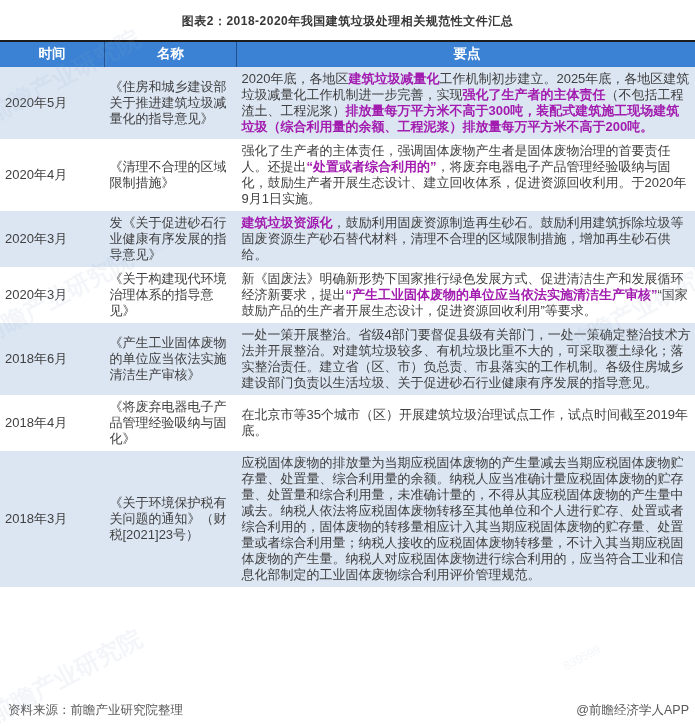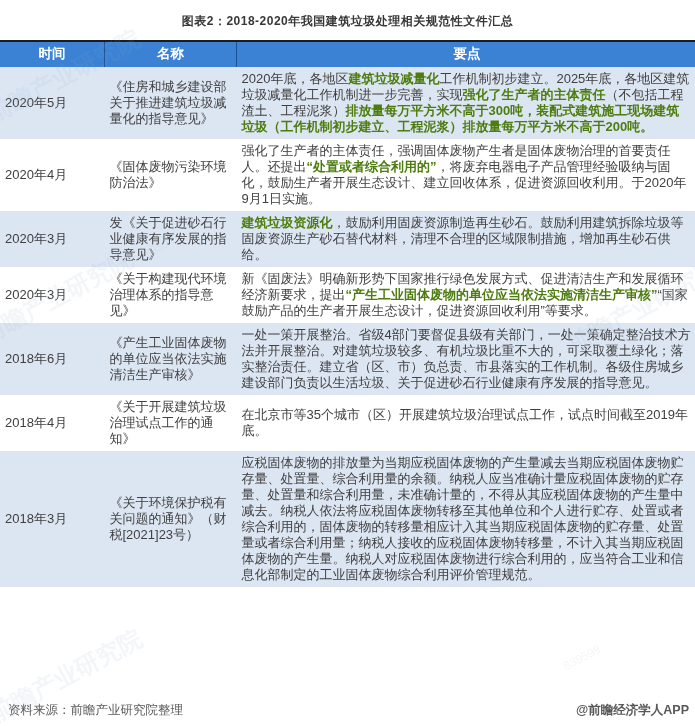--- a/index.html
+++ b/index.html
@@ -25,27 +25,27 @@
   th.col-time{width:104px;}
   th.col-name{width:131px;}
   th.col-points{width:460px;}
   table.reg-table td{
     vertical-align:middle;font-size:13px;line-height:16px;
     padding:4px 5px;word-break:break-all;
   }
   tr.alt td{background:#dce6f3;}
   td.c-date{text-align:left;padding-left:2px;padding-right:2px;white-space:nowrap;}
   td.c-name{text-align:left;padding-left:8px;padding-right:2px;line-height:17px;}
-  td.c-points b{font-weight:bold;color:#4d7c0f;}
+  td.c-points b{font-weight:bold;color:#a21caf;}
   .footer{
     position:absolute;left:0;right:0;bottom:4px;height:22px;
     font-size:12.5px;color:#595959;
   }
   .footer .src{position:absolute;left:8px;top:2px;}
-  .footer .credit{position:absolute;right:6px;top:2px;font-weight:bold;}
+  .footer .credit{position:absolute;right:6px;top:2px;}
   .wm{
     position:absolute;color:#8fa9c9;opacity:0.10;font-size:24px;font-weight:bold;
     transform:rotate(-28deg);pointer-events:none;white-space:nowrap;z-index:5;
   }
   .wm small{font-size:12px;font-weight:normal;}
   .wm1{left:-20px;top:60px;}
   .wm2{left:-30px;top:270px;}
   .wm3{left:560px;top:290px;}
   .wm4{left:-18px;top:660px;}
   .wm5{left:560px;top:640px;}
@@ -66,45 +66,45 @@
     <tr>
       <th class="col-time">时间</th>
       <th class="col-name">名称</th>
       <th class="col-points">要点</th>
     </tr>
   </thead>
   <tbody>
       <tr class="alt">
         <td class="c-date">2020年5月</td>
         <td class="c-name">《住房和城乡建设部关于推进建筑垃圾减量化的指导意见》</td>
-        <td class="c-points"><span>2020年底，各地区</span><b>建筑垃圾减量化</b><span>工作机制初步建立。2025年底，各地区建筑垃圾减量化工作机制进一步完善，实现</span><b>强化了生产者的主体责任</b><span>（不包括工程渣土、工程泥浆）</span><b>排放量每万平方米不高于300吨，装配式建筑施工现场建筑垃圾（工作机制初步建立、工程泥浆）排放量每万平方米不高于200吨。</b></td>
+        <td class="c-points"><span>2020年底，各地区</span><b>建筑垃圾减量化</b><span>工作机制初步建立。2025年底，各地区建筑垃圾减量化工作机制进一步完善，实现</span><b>强化了生产者的主体责任</b><span>（不包括工程渣土、工程泥浆）</span><b>排放量每万平方米不高于300吨，装配式建筑施工现场建筑垃圾（综合利用量的余额、工程泥浆）排放量每万平方米不高于200吨。</b></td>
       </tr>
       <tr>
         <td class="c-date">2020年4月</td>
-        <td class="c-name">《固体废物污染环境防治法》</td>
+        <td class="c-name">《清理不合理的区域限制措施》</td>
         <td class="c-points"><span>强化了生产者的主体责任，强调固体废物产生者是固体废物治理的首要责任人。还提出</span><b>“处置或者综合利用的”</b><span>，将废弃电器电子产品管理经验吸纳与固化，鼓励生产者开展生态设计、建立回收体系，促进资源回收利用。于2020年9月1日实施。</span></td>
       </tr>
       <tr class="alt">
         <td class="c-date">2020年3月</td>
         <td class="c-name">发《关于促进砂石行业健康有序发展的指导意见》</td>
         <td class="c-points"><b>建筑垃圾资源化</b><span>，鼓励利用固废资源制造再生砂石。鼓励利用建筑拆除垃圾等固废资源生产砂石替代材料，清理不合理的区域限制措施，增加再生砂石供给。</span></td>
       </tr>
       <tr>
         <td class="c-date">2020年3月</td>
         <td class="c-name">《关于构建现代环境治理体系的指导意见》</td>
         <td class="c-points"><span>新《固废法》明确新形势下国家推行绿色发展方式、促进清洁生产和发展循环经济新要求，提出</span><b>“产生工业固体废物的单位应当依法实施清洁生产审核”</b><span>“国家鼓励产品的生产者开展生态设计，促进资源回收利用”等要求。</span></td>
       </tr>
       <tr class="alt">
         <td class="c-date">2018年6月</td>
         <td class="c-name">《产生工业固体废物的单位应当依法实施清洁生产审核》</td>
         <td class="c-points"><span>一处一策开展整治。省级4部门要督促县级有关部门，一处一策确定整治技术方法并开展整治。对建筑垃圾较多、有机垃圾比重不大的，可采取覆土绿化；落实整治责任。建立省（区、市）负总责、市县落实的工作机制。各级住房城乡建设部门负责以生活垃圾、关于促进砂石行业健康有序发展的指导意见。</span></td>
       </tr>
       <tr>
         <td class="c-date">2018年4月</td>
-        <td class="c-name">《关于开展建筑垃圾治理试点工作的通知》</td>
+        <td class="c-name">《将废弃电器电子产品管理经验吸纳与固化》</td>
         <td class="c-points"><span>在北京市等35个城市（区）开展建筑垃圾治理试点工作，试点时间截至2019年底。</span></td>
       </tr>
       <tr class="alt">
         <td class="c-date">2018年3月</td>
         <td class="c-name">《关于环境保护税有关问题的通知》（财税[2021]23号）</td>
         <td class="c-points"><span>应税固体废物的排放量为当期应税固体废物的产生量减去当期应税固体废物贮存量、处置量、综合利用量的余额。纳税人应当准确计量应税固体废物的贮存量、处置量和综合利用量，未准确计量的，不得从其应税固体废物的产生量中减去。纳税人依法将应税固体废物转移至其他单位和个人进行贮存、处置或者综合利用的，固体废物的转移量相应计入其当期应税固体废物的贮存量、处置量或者综合利用量；纳税人接收的应税固体废物转移量，不计入其当期应税固体废物的产生量。纳税人对应税固体废物进行综合利用的，应当符合工业和信息化部制定的工业固体废物综合利用评价管理规范。</span></td>
       </tr>
     </tbody>
 </table>
 

